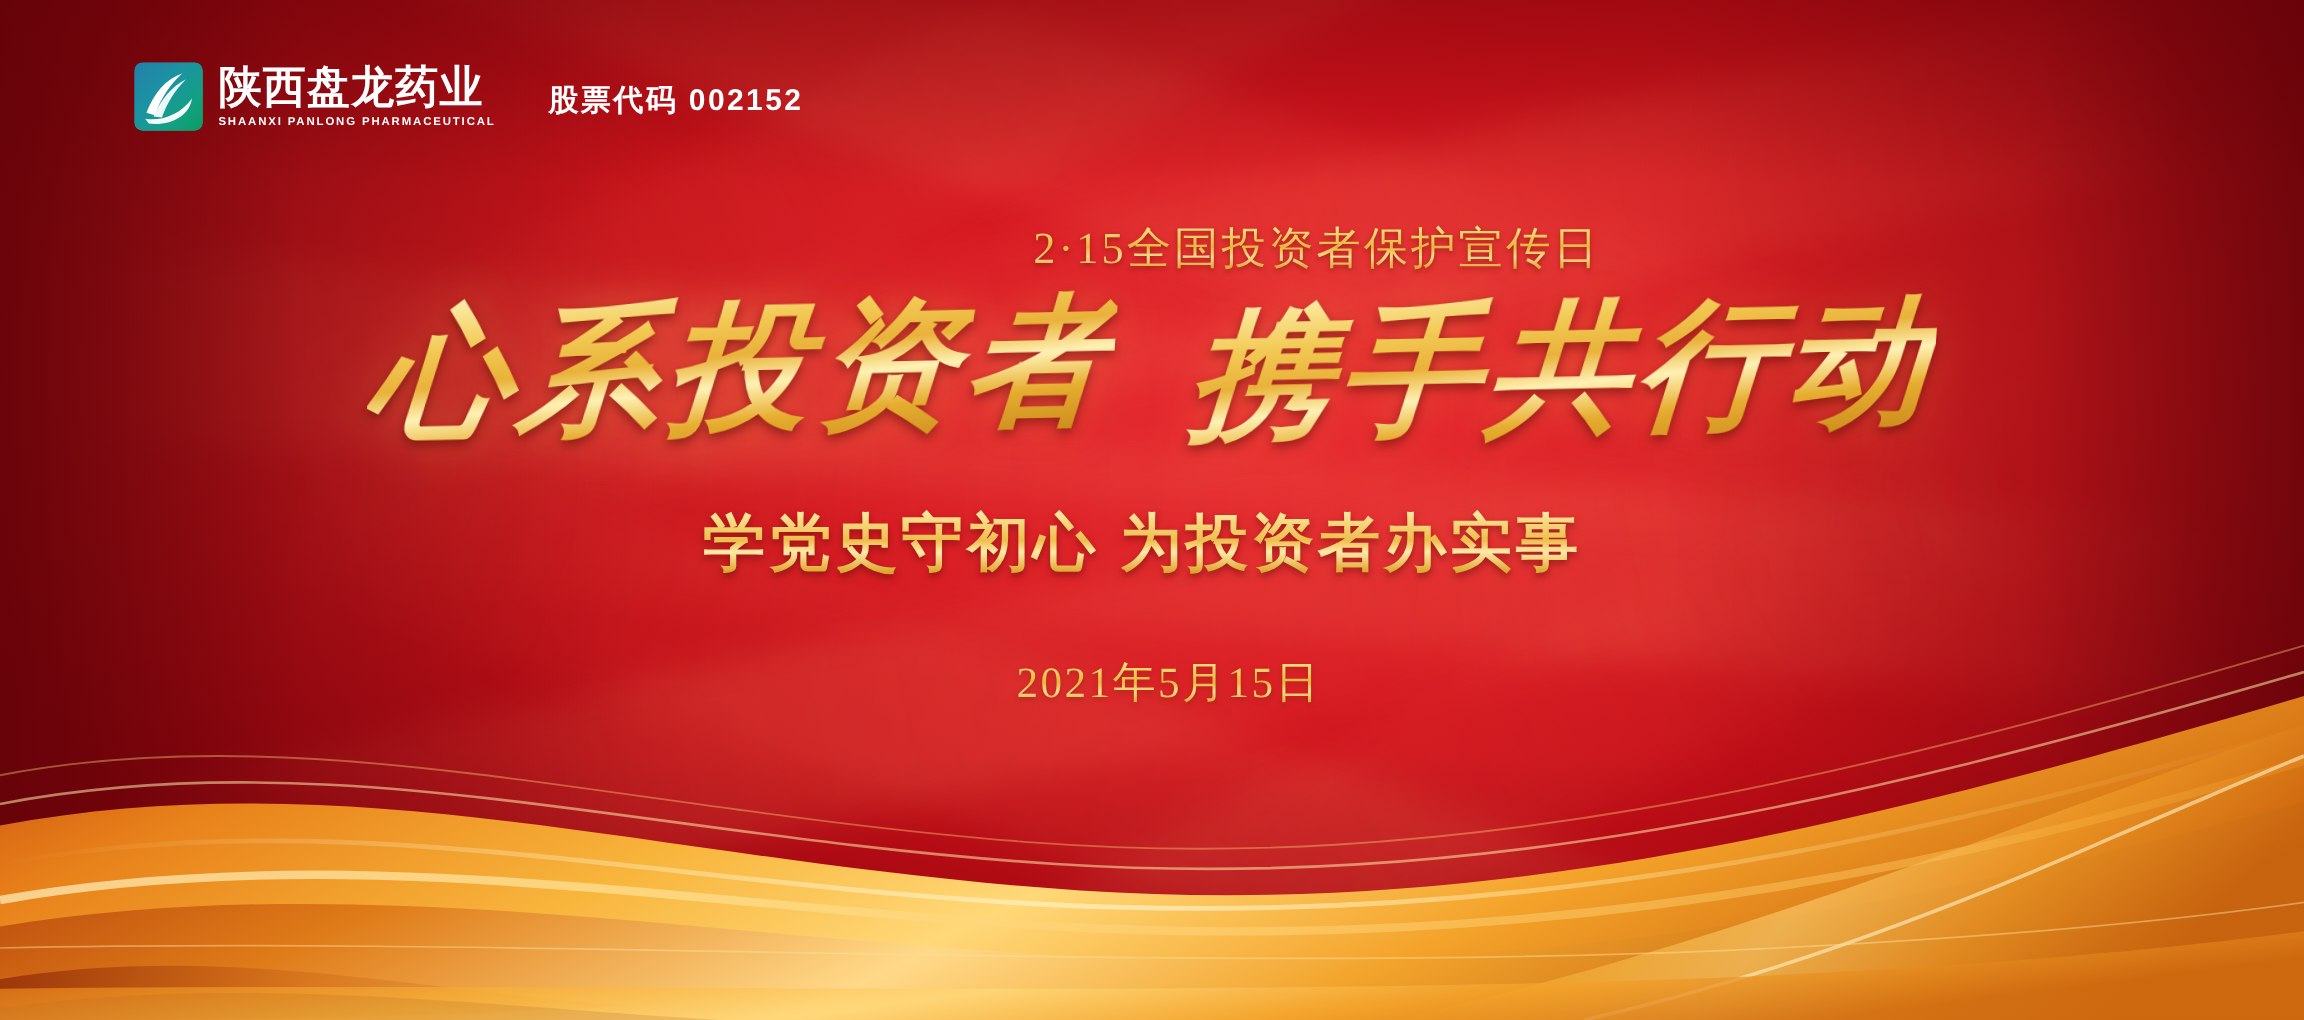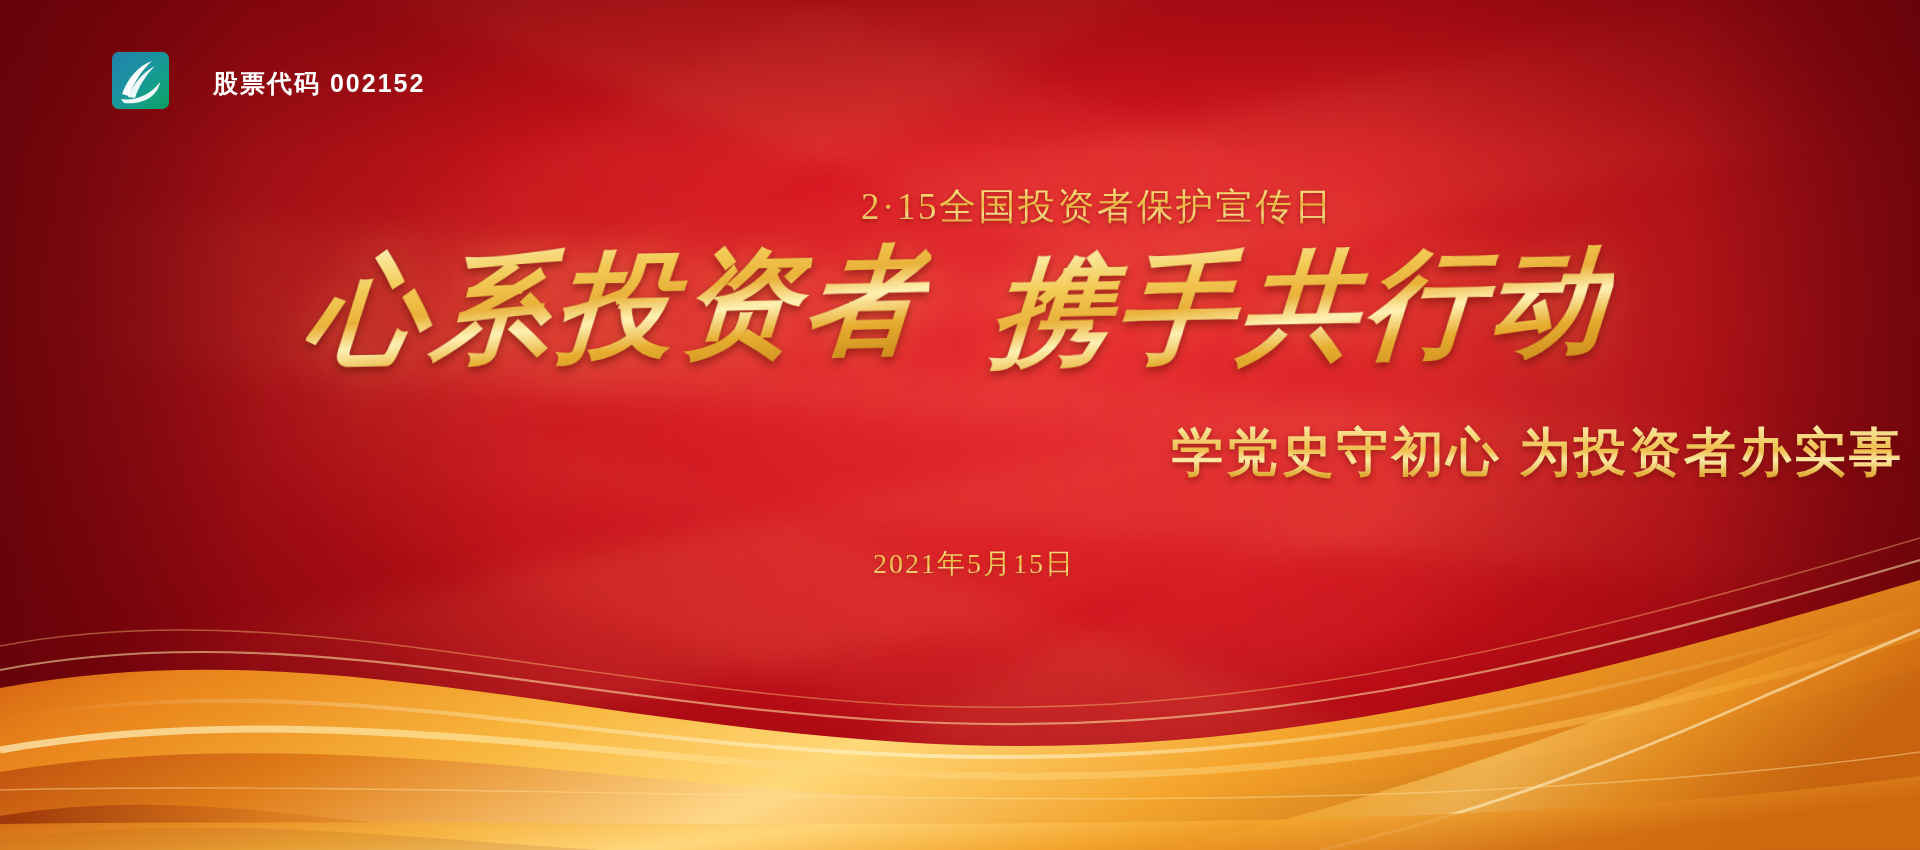--- a/index.html
+++ b/index.html
@@ -128,34 +128,34 @@
     color:transparent; -webkit-text-fill-color:transparent;
     filter:drop-shadow(0 4px 5px rgba(85,6,0,0.55)) drop-shadow(0 0 18px rgba(255,190,90,0.25));
     display:inline-block;
     transform:skewX(-5deg) rotate(-1.2deg);
   }
   #headline .gap { display:inline-block; width:56px; }
 
   
   #subtitle {
     position:absolute; left:0; right:16px; top:418px;
-    text-align:right; z-index:20;
+    text-align:center; z-index:20;
   }
   #subtitle .t {
     font-size:52px; font-weight:bold; letter-spacing:3px;
     display:inline-block;
   }
 
   
   #dateline {
     position:absolute; left:0; right:0; top:545px;
     text-align:center; z-index:20;
   }
   #dateline .t {
-    font-size:28px; letter-spacing:2px; display:inline-block;
+    font-size:36px; letter-spacing:2px; display:inline-block;
     filter:drop-shadow(0 2px 2px rgba(120,35,0,0.4));
     margin-left:28px;
   }
 </style>
 </head>
 <body>
 
 <div id="banner">
 
   <div class="rays">
@@ -181,20 +181,24 @@
             <stop offset="72%" stop-color="#13a083"></stop>
             <stop offset="100%" stop-color="#0c9c60"></stop>
           </linearGradient>
         </defs>
         <rect x="0" y="0" width="57" height="57" rx="7" fill="url(#lgSq)"></rect>
         <path d="M10 42 C16 26 26 14 40 9 C30 18 22 30 17 44 Z" fill="#ffffff"></path>
         <path d="M16 45 C22 31 31 20 43 14 C34 23 27 34 23 46 Z" fill="#ffffff" opacity="0.92"></path>
         <path d="M9 47 C22 49 38 44 48 30 C46 44 31 53 12 51 Z" fill="#ffffff" opacity="0.95"></path>
       </svg>
     </div>
+    <div class="logo-words">
+      <div class="cn-name">陕西盘龙药业</div>
+      <div class="en-name">SHAANXI PANLONG PHARMACEUTICAL</div>
+    </div>
     <div class="stock-code">股票代码  002152</div>
   </div>
 
   <div id="eyebrow">
     <span class="t gold-serif">2·15全国投资者保护宣传日</span>
   </div>
 
   <div id="headline">
     <span class="calli">心系投资者</span>
     <span class="gap"></span>

